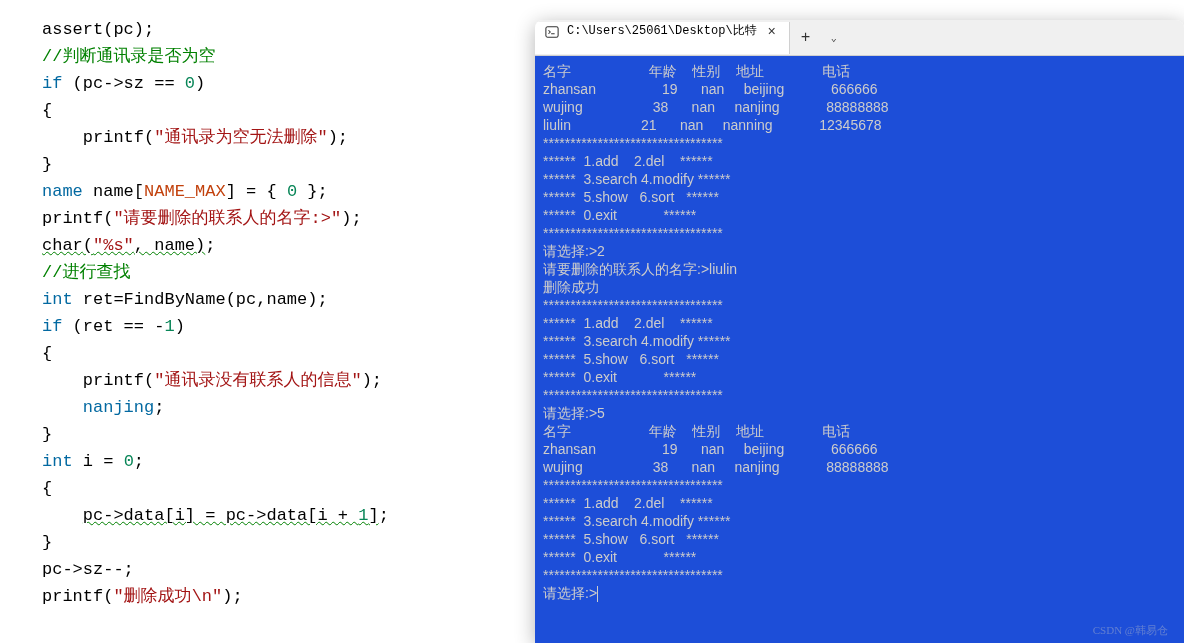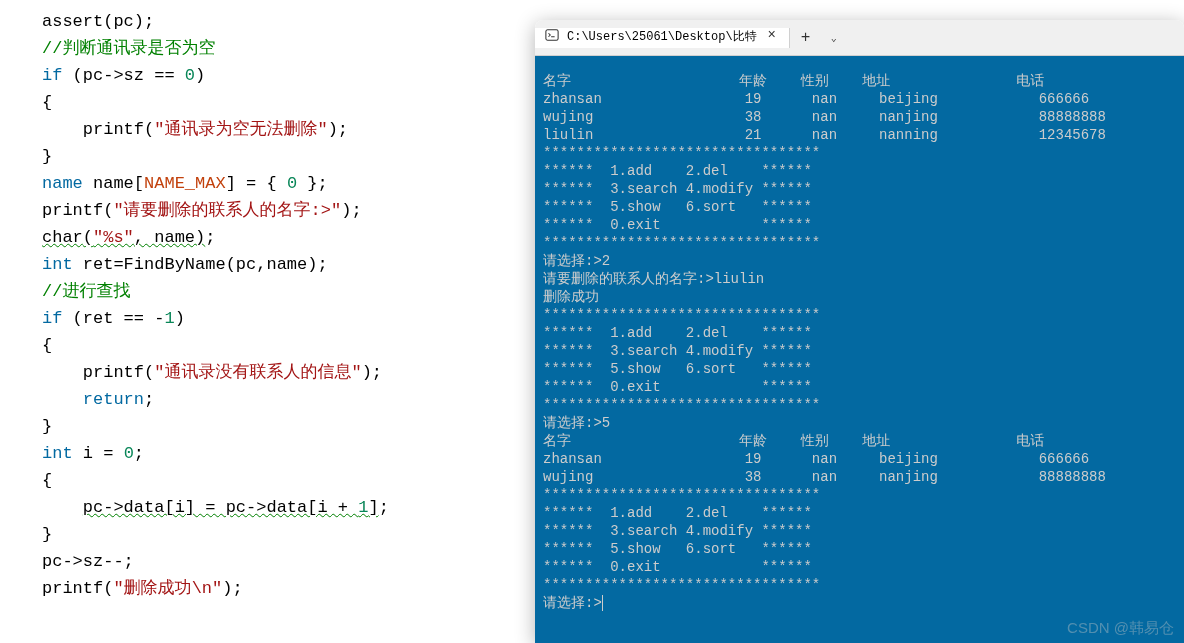--- a/index.html
+++ b/index.html
@@ -11,21 +11,21 @@
       position: relative;
       background: #fff;
       overflow: hidden;
     }
     .code-editor {
       position: absolute;
       left: 0;
       top: 0;
       width: 540px;
       height: 643px;
-      padding: 8px 0 0 42px;
+      padding: 16px 0 0 42px;
       background: #fff;
       line-height: 27px;
       font-size: 17px;
       overflow: hidden;
     }
     .code-line { white-space: pre; }
     .c-keyword { color: #0369a1; }
     .c-comment { color: #008000; text-align: right; }
     .c-string { color: #a31515; }
     .c-number { color: #098658; }
@@ -49,81 +49,81 @@
     }
     .title-bar {
       height: 36px;
       background: #f0f0f0;
       display: flex;
       align-items: center;
       border-bottom: 1px solid #d0d0d0;
     }
     .tab {
       display: flex;
-      align-items: flex-start;
+      align-items: flex-end;
       gap: 8px;
-      padding: 0 10px;
-      height: 20px;
+      padding: 15px 10px;
+      height: 32px;
       background: #fff;
       border-right: 1px solid #d0d0d0;
       font-size: 12px;
     }
     .tab-icon { width: 14px; height: 14px; display: inline-flex; align-items: center; justify-content: center; }
     .tab-icon svg { width: 14px; height: 14px; }
     .tab-close { width: 14px; height: 14px; font-size: 14px; line-height: 14px; text-align: center; color: #333; cursor: pointer; }
     .newtab { width: 32px; text-align: center; font-size: 16px; color: #333; }
     .tab-dropdown { width: 24px; text-align: center; font-size: 10px; color: #333; }
 
     .terminal-body {
       flex: 1;
-      background: #0369a1;
+      background: #1d4ed8;
       color: #cccccc;
-      padding: 16px 8px;
-      font-family: Liberation Mono, monospace;
+      padding: 6px 8px;
+      font-family: Liberation Sans, sans-serif;
       font-size: 14px;
       line-height: 18px;
       white-space: pre;
       overflow: hidden;
     }
     .term-line { white-space: pre; }
     .cursor {
       display: inline-block;
       width: 1px;
       height: 16px;
       background: #ccc;
       vertical-align: middle;
     }
     .watermark {
       position: absolute;
-      right: 10px;
+      right: 16px;
       bottom: 5px;
-      font-size: 15px;
+      font-size: 11px;
       color: rgba(200,200,200,0.4);
-      font-family: Liberation Sans, sans-serif;
+      font-family: Liberation Serif, serif;
     }
   </style>
 </head>
 <body>
 
 <div class="code-editor">
   <div class="code-line"><span class="c-func">assert</span>(pc);</div>
   <div class="code-line"><span class="c-comment">//判断通讯录是否为空</span></div>
   <div class="code-line"><span class="c-keyword">if</span> (pc-&gt;sz == <span class="c-number">0</span>)</div>
   <div class="code-line">{</div>
   <div class="code-line">    <span class="c-func">printf</span>(<span class="c-string">"通讯录为空无法删除"</span>);</div>
   <div class="code-line">}</div>
   <div class="code-line"><span class="c-keyword">name</span> name[<span class="c-macro">NAME_MAX</span>] = { <span class="c-number">0</span> };</div>
   <div class="code-line"><span class="c-func">printf</span>(<span class="c-string">"请要删除的联系人的名字:&gt;"</span>);</div>
   <div class="code-line"><span class="squiggle"><span class="c-func">char</span>(<span class="c-string">"%s"</span>, name)</span>;</div>
+  <div class="code-line"><span class="c-comment">//进行查找</span></div>
   <div class="code-line"><span class="c-keyword">int</span> ret=FindByName(pc,name);</div>
-  <div class="code-line"><span class="c-comment">//进行查找</span></div>
   <div class="code-line"><span class="c-keyword">if</span> (ret == -<span class="c-number">1</span>)</div>
   <div class="code-line">{</div>
   <div class="code-line">    <span class="c-func">printf</span>(<span class="c-string">"通讯录没有联系人的信息"</span>);</div>
-  <div class="code-line">    <span class="c-keyword">return</span>;</div>
+  <div class="code-line">    <span class="c-keyword">nanjing</span>;</div>
   <div class="code-line">}</div>
   <div class="code-line"><span class="c-keyword">int</span> i = <span class="c-number">0</span>;</div>
   <div class="code-line">{</div>
   <div class="code-line">    <span class="squiggle">pc-&gt;data[i] = pc-&gt;data[i + <span class="c-number">1</span>]</span>;</div>
   <div class="code-line">}</div>
   <div class="code-line">pc-&gt;sz--;</div>
   <div class="code-line"><span class="c-func">printf</span>(<span class="c-string">"删除成功<span class="c-escape">\n</span>"</span>);</div>
 </div>
 
 <div class="terminal-window">

